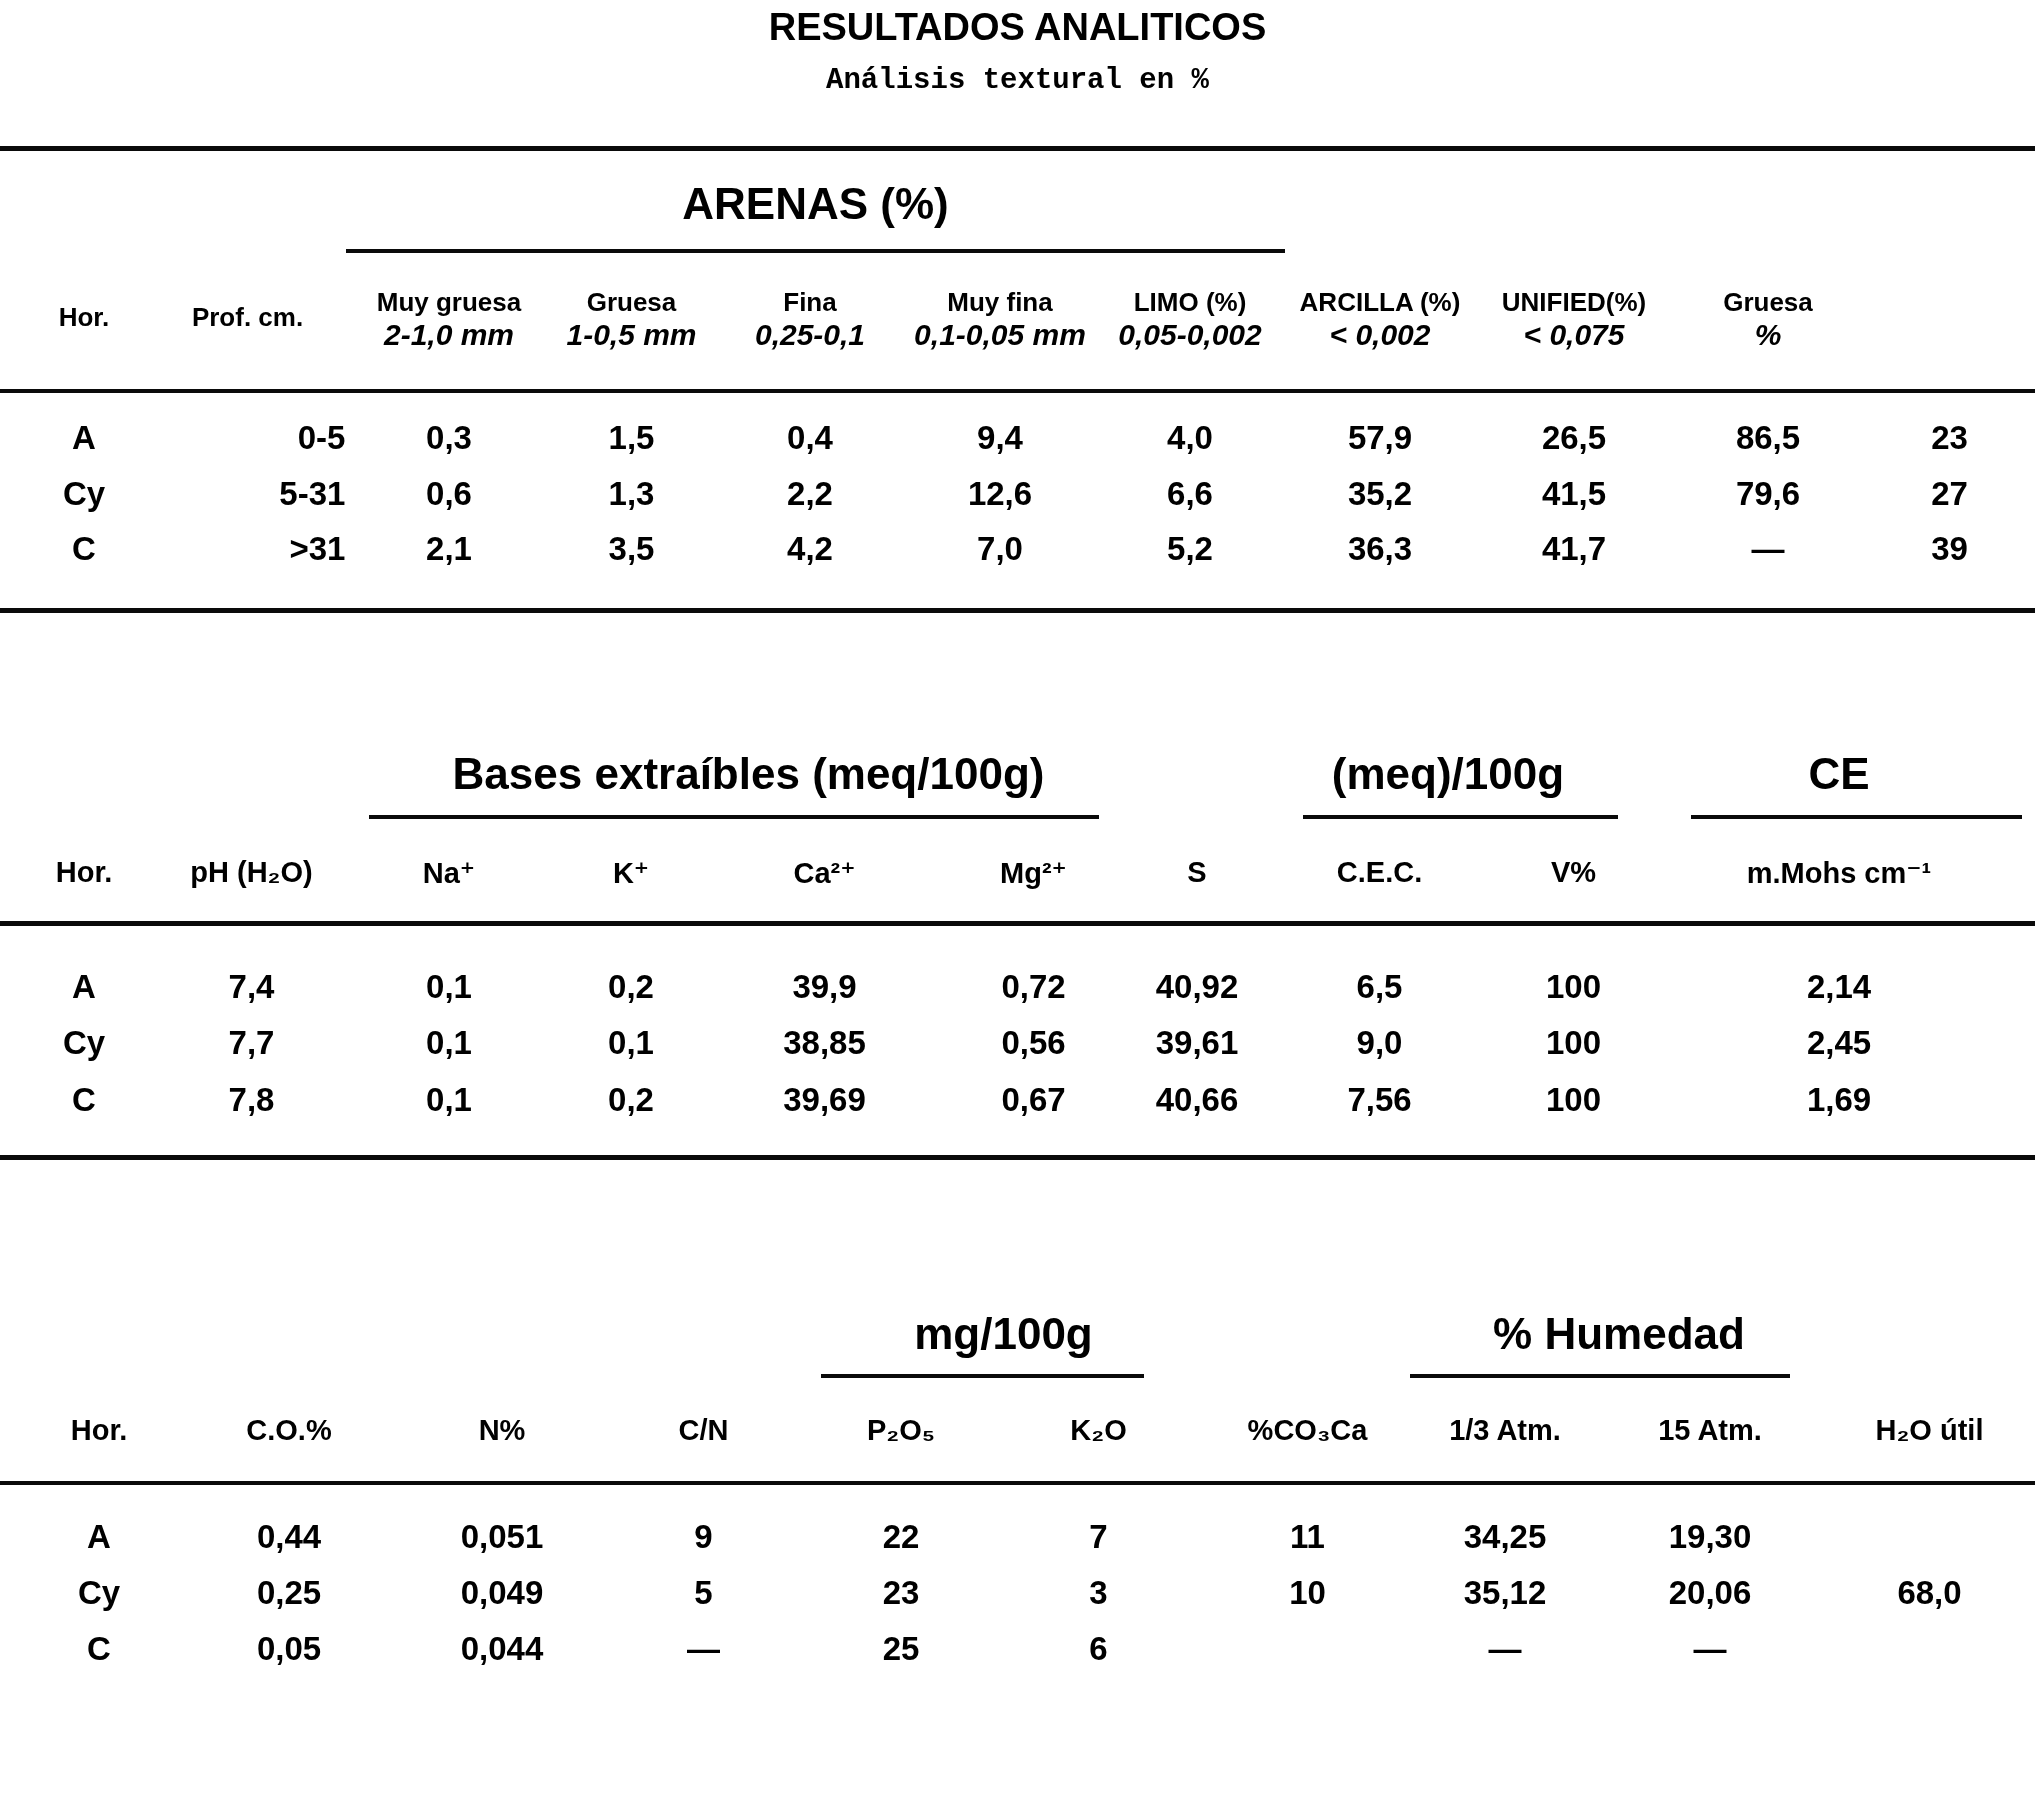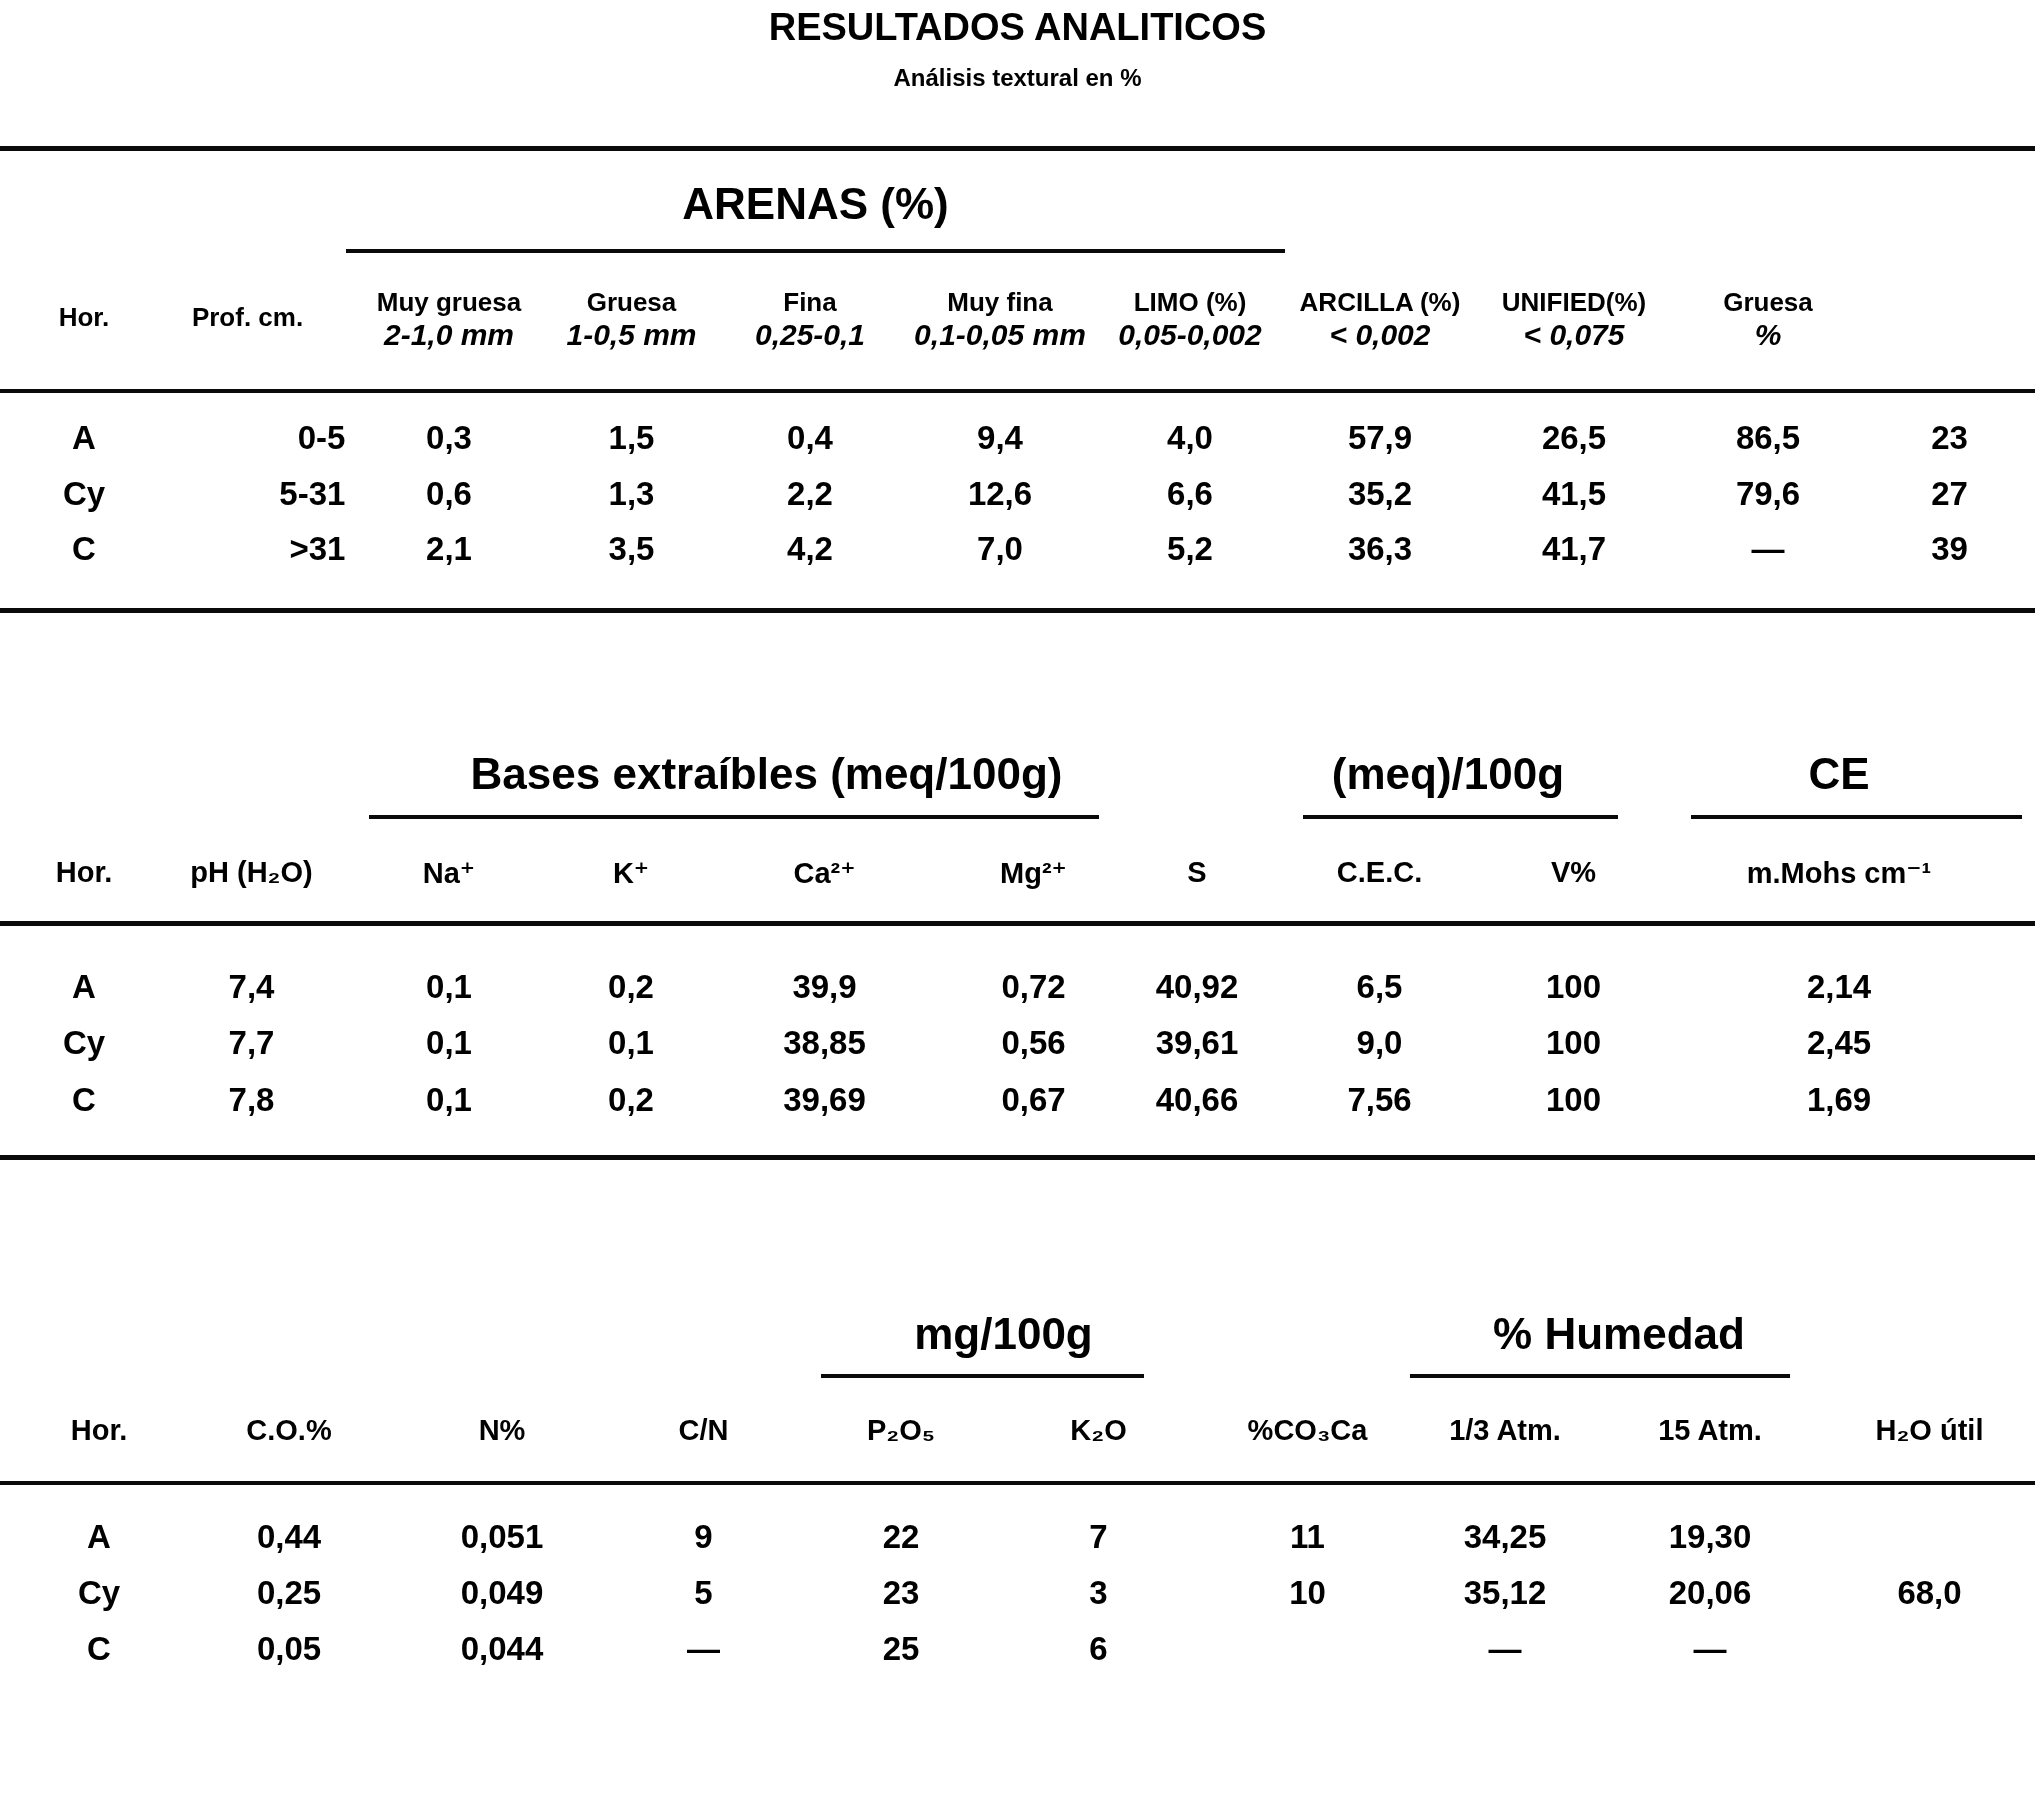--- a/index.html
+++ b/index.html
@@ -12,21 +12,21 @@
     color:#000;
     overflow:hidden;
   }
   .hrule{position:absolute;background:#0a0a0a;}
   .title{
     position:absolute;top:6px;left:0;width:2035px;
     text-align:center;font-size:38px;letter-spacing:0px;
   }
   .subtitle{
     position:absolute;top:64px;left:0;width:2035px;
-    text-align:center;font-size:24px;
+    text-align:center;font-size:29px;font-family:Liberation Mono, monospace;
   }
   .groupheader{
     position:absolute;text-align:center;font-size:44px;
   }
   
   .grid{position:absolute;left:23px;display:grid;}
   .t1cols{grid-template-columns:122px 205px 198px 167px 190px 190px 190px 190px 198px 190px 173px;}
   .t2cols{grid-template-columns:122px 213px 182px 182px 205px 213px 114px 251px 137px 394px;}
   .t3cols{grid-template-columns:152px 228px 198px 205px 190px 205px 213px 182px 228px 211px;}
   .cell{
@@ -131,21 +131,21 @@
     <div class="cell">7,0</div>
     <div class="cell">5,2</div>
     <div class="cell">36,3</div>
     <div class="cell">41,7</div>
     <div class="cell">—</div>
     <div class="cell">39</div>
   </div>
 
   <div class="hrule" style="top:608px;left:0;width:2035px;height:4.6px;"></div>
 
-  <div class="groupheader" style="top:749px;left:375px;width:783px;">Bases extraíbles (meq/100g)</div>
+  <div class="groupheader" style="top:749px;left:357px;width:783px;">Bases extraíbles (meq/100g)</div>
   <div class="groupheader" style="top:749px;left:1254px;width:388px;">(meq)/100g</div>
   <div class="groupheader" style="top:749px;left:1642px;width:394px;">CE</div>
   <div class="hrule" style="top:815px;left:369px;width:730px;height:3.8px;"></div>
   <div class="hrule" style="top:815px;left:1303px;width:315px;height:3.8px;"></div>
   <div class="hrule" style="top:815px;left:1691px;width:331px;height:3.8px;"></div>
 
   <div class="grid t2cols colheader" style="top:840px;height:65px;">
     <div class="cell">Hor.</div>
     <div class="cell">pH (H₂O)</div>
     <div class="cell">Na⁺</div>

